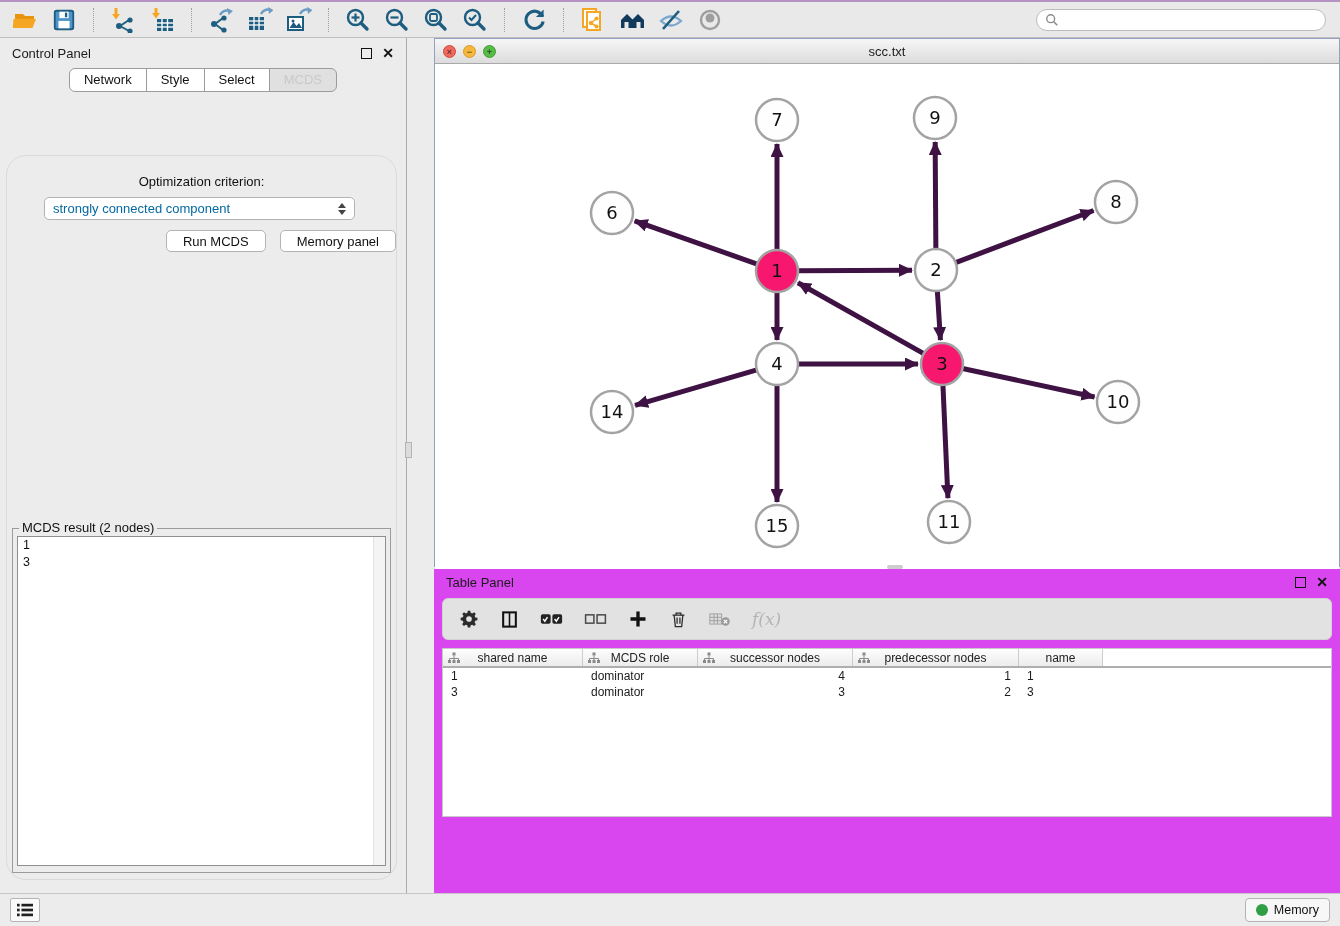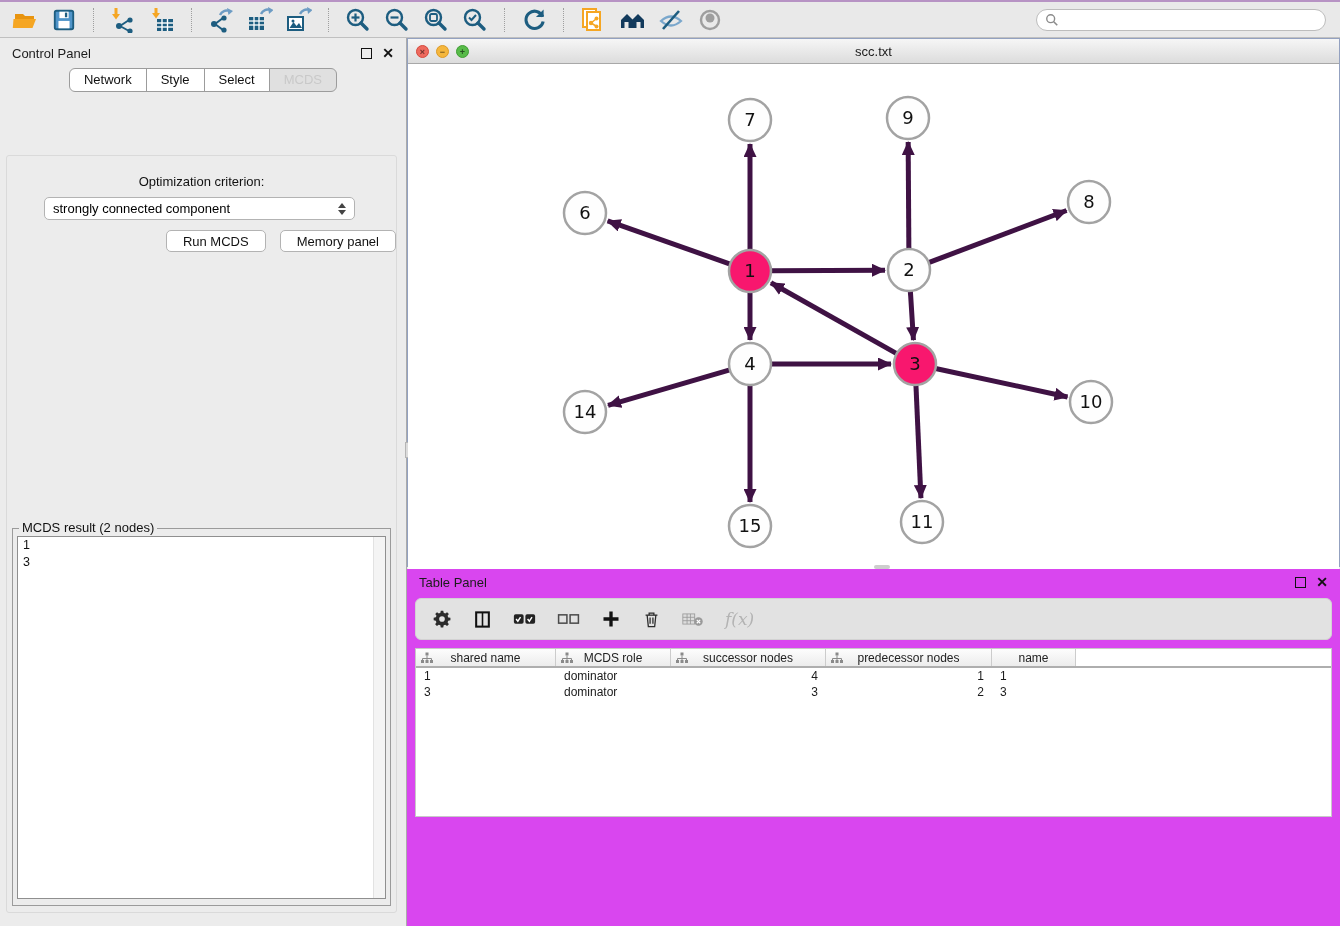--- a/index.html
+++ b/index.html
@@ -15,37 +15,37 @@
 
   
   .toolbar { height:36px; background:#e9e9e9; border-bottom:1px solid #c0c0c0; display:flex; align-items:center; padding:0 10px; gap:9px; flex:none; }
   .tb-btn { width:30px; height:28px; display:flex; align-items:center; justify-content:center; }
   .tb-sep { width:1px; height:24px; border-left:1px dotted #9f9f9f; margin:0 5px; }
   .tb-spacer { flex:1; }
   .searchbox { width:290px; height:22px; background:#fff; border:1px solid #bdbdbd; border-radius:11px; display:flex; align-items:center; padding:0 8px; gap:5px; margin-right:4px; }
   .searchbox input { border:none; outline:none; flex:1; font-size:12px; background:transparent; }
 
   
-  .main { flex:1; display:flex; min-height:0; }
+  .main { flex:1; display:flex; min-height:0;gap:27px; }
 
   
   .control-panel { width:407px; flex:none; background:#ececec; border-right:1px solid #ababab; position:relative; }
   .cp-header { height:30px; display:flex; align-items:center; padding:0 12px; }
   .panel-title { font-size:13px; color:#1c1c1c; }
   .panel-btns { margin-left:auto; display:flex; gap:10px; align-items:center; }
   .float-glyph { width:11px; height:11px; border:1.5px solid #111; display:inline-block; }
   .close-glyph { font-size:14px; font-weight:bold; color:#111; line-height:11px; }
   .tabs-row { display:flex; justify-content:center; }
   .tab { font-size:13px; padding:3px 14px 4px; background:#fff; border:1px solid #9c9c9c; margin-left:-1px; color:#111; }
   .tab:first-child { border-radius:6px 0 0 6px; margin-left:0; }
   .tab:last-child { border-radius:0 6px 6px 0; }
   .tab.active { background:#e0e0e0; color:#c9c9c9; }
-  .cp-content { position:absolute; left:6px; right:9px; top:117px; bottom:13px; background:#ececec; border:1px solid #dadada; border-radius:3px; }
+  .cp-content { position:absolute; left:6px; right:9px; top:117px; bottom:13px; background:#ececec; border:1px solid #dadada; border-radius:20px; }
   .opt-label { text-align:center; font-size:13px; color:#111; position:absolute; top:18px; left:0; right:0; }
-  .dropdown { position:absolute; left:37px; right:41px; top:41px; height:23px; background:#fff; border:1px solid #b3b3b3; border-radius:5px; display:flex; align-items:center; padding:0 8px; font-size:13px; color:#000000; }
+  .dropdown { position:absolute; left:37px; right:41px; top:41px; height:23px; background:#fff; border:1px solid #b3b3b3; border-radius:5px; display:flex; align-items:center; padding:0 8px; font-size:13px; color:#0369a1; }
   .dd-arrows { margin-left:auto; display:flex; flex-direction:column; gap:2px; align-items:center; }
   .dd-arrows i { width:0; height:0; border-left:4px solid transparent; border-right:4px solid transparent; display:block; }
   .dd-up { border-bottom:5px solid #444; }
   .dd-down { border-top:5px solid #444; }
   .btn-row { position:absolute; top:74px; left:0; right:0; display:flex; justify-content:flex-end; gap:14px; }
   .push-btn { background:#fff; border:1px solid #b3b3b3; border-radius:5px; font-size:13px; color:#111; padding:3px 16px; height:22px; display:flex; align-items:center; }
   .result-fs { position:absolute; left:5px; right:5px; top:372px; bottom:6px; border:1px solid #9b9b9b; }
   .result-legend { position:absolute; top:-9px; left:6px; background:#ececec; padding:0 3px; font-size:13px; color:#111; }
   .result-box { position:absolute; left:4px; right:4px; top:7px; bottom:6px; background:#fff; border:1px solid #8f8f8f; overflow:hidden; }
   .result-line { font-size:12.5px; color:#111; padding:0 5px; line-height:17px; }
@@ -531,13 +531,31 @@
                 <div class="td right" style="width: 155px;">3</div>
                 <div class="td right" style="width: 166px;">2</div>
                 <div class="td" style="width: 84px;">3</div>
               </div>
             </div>
         </div>
       </div>
     </div>
   </div>
 
+  <div class="statusbar">
+    <div class="list-btn">
+      <svg width="18" height="16" viewBox="0 0 20 18">
+          <g fill="#222">
+            <rect x="1" y="2" width="3" height="3"></rect>
+            <rect x="6" y="2" width="13" height="3"></rect>
+            <rect x="1" y="7.5" width="3" height="3"></rect>
+            <rect x="6" y="7.5" width="13" height="3"></rect>
+            <rect x="1" y="13" width="3" height="3"></rect>
+            <rect x="6" y="13" width="13" height="3"></rect>
+          </g>
+        </svg>
+    </div>
+    <div class="memory-btn">
+      <span class="mem-dot" id="mem-dot" style="background: rgb(47, 158, 68);"></span>
+      <span>Memory</span>
+    </div>
+  </div>
 </div>
 
 </body></html>

